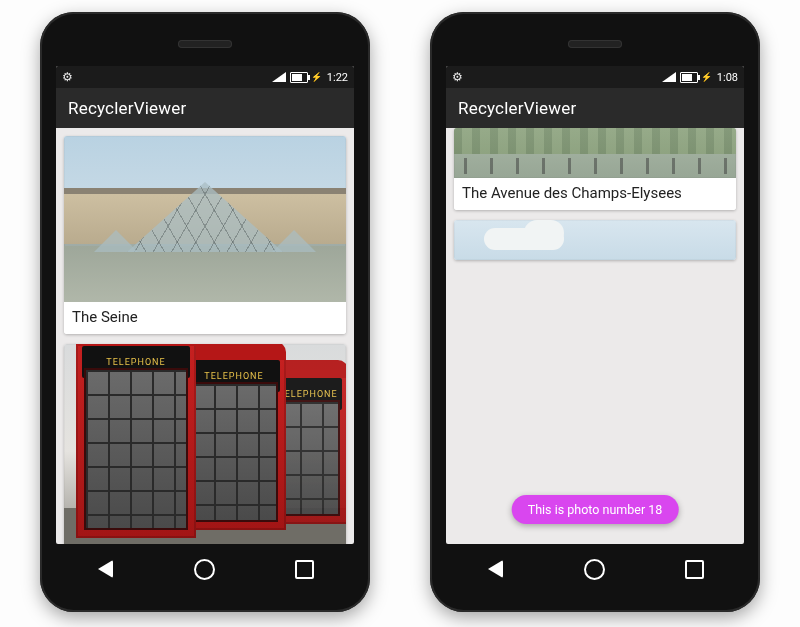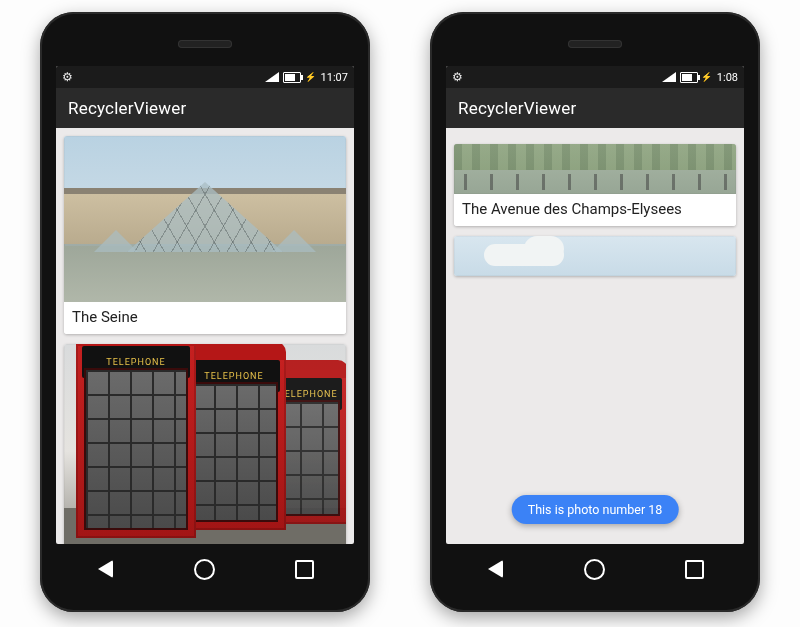--- a/index.html
+++ b/index.html
@@ -232,21 +232,21 @@
   .sky .cloud {
     position:absolute; left:30px; top:8px; width:80px; height:22px; background:#f1f4f4;
     border-radius:20px; filter: blur(0.3px);
   }
   .sky .cloud::after { content:""; position:absolute; left:40px; top:-8px; width:40px; height:26px; background:#f1f4f4; border-radius:20px; }
 
   
   .toast {
     position:absolute; left:50%; transform:translateX(-50%);
     bottom: 20px;
-    background:#3b82f6; color:#fff;
+    background:#d946ef; color:#fff;
     font-size:12.5px;
     padding: 7px 16px;
     border-radius: 18px;
     box-shadow: 0 2px 6px rgba(0,0,0,0.3);
     white-space: nowrap;
   }
 
   
   .navbar {
     position:absolute; left:16px; right:16px; bottom:20px;
@@ -277,21 +277,21 @@
         <div class="sb-left">
           <span class="debug-icon">⚙</span>
         </div>
         <div class="spacer"></div>
         <div class="sb-right">
           <span class="sig"></span>
           <span class="batt">
               <span class="fill"></span>
             </span>
           <span class="bolt">⚡</span>
-          <span>11:07</span>
+          <span>1:22</span>
         </div>
       </div>
 
       <div class="appbar">
         <span>RecyclerViewer</span>
       </div>
 
       <div class="content">
         <div class="card">
           <div class="img ph louvre border-inset">
@@ -358,21 +358,21 @@
             </span>
           <span class="bolt">⚡</span>
           <span>1:08</span>
         </div>
       </div>
 
       <div class="appbar">
         <span>RecyclerViewer</span>
       </div>
 
-      <div class="content" style="padding-top:16px;">
+      <div class="content" style="padding-top:0;">
         <div class="card" style="margin-top:0;">
           <div class="img ph champs border-inset">
             <div class="trees"></div>
             <div class="people"></div>
           </div>
           <div class="caption">The Avenue des Champs-Elysees</div>
         </div>
 
 
         <div class="card">

